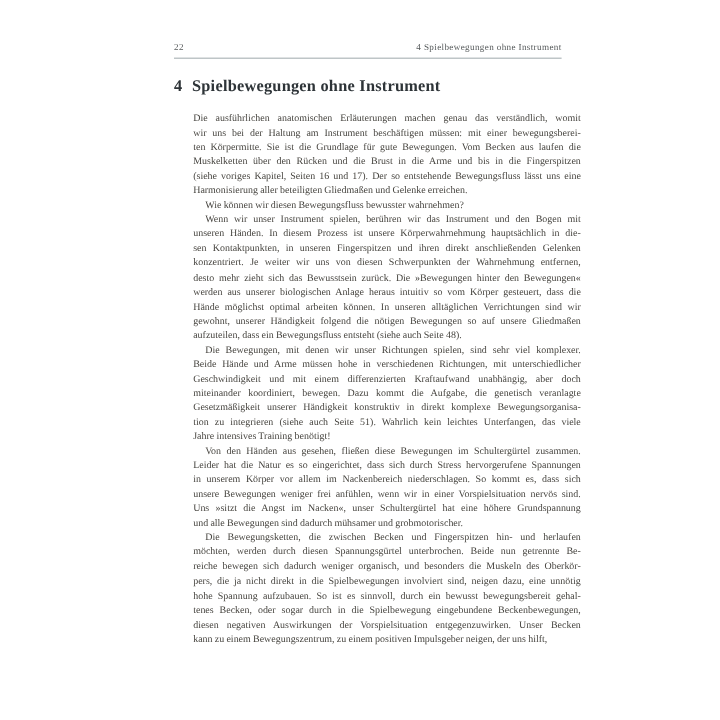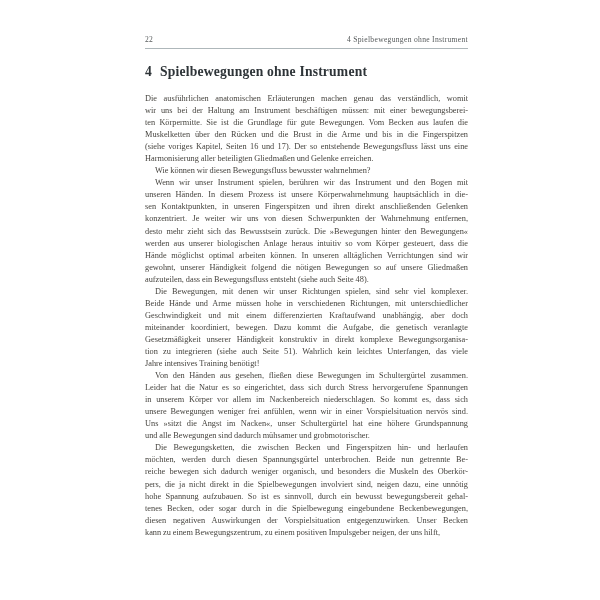--- a/index.html
+++ b/index.html
@@ -43,21 +43,21 @@
     font-weight: bold;
     letter-spacing: 0.2px;
     color: #2e3438;
   }
   .chapter-number {
     margin-right: 8px;
   }
   .body-text {
     position: absolute;
     top: 93px;
-    left: 145px;
+    left: 161px;
     width: 323px;
     font-size: 8.3px;
     line-height: 12.05px;
     color: #46443f;
     word-spacing: -0.2px;
   }
   .paragraph {
     margin: 0;
   }
   .text-line {

